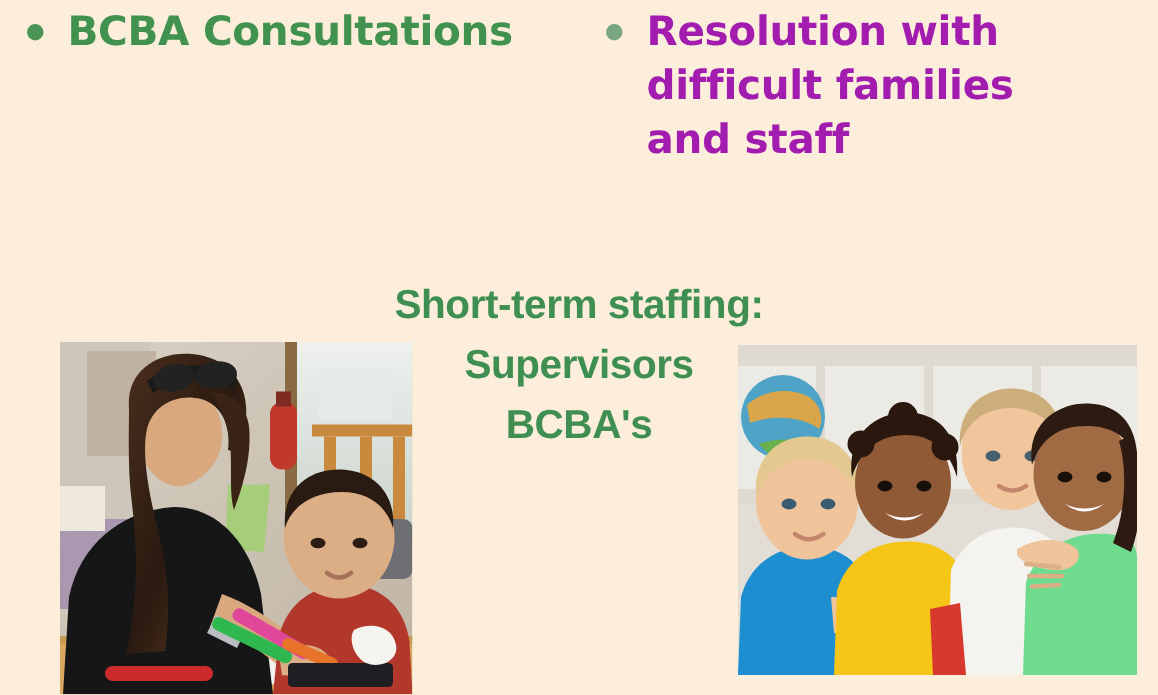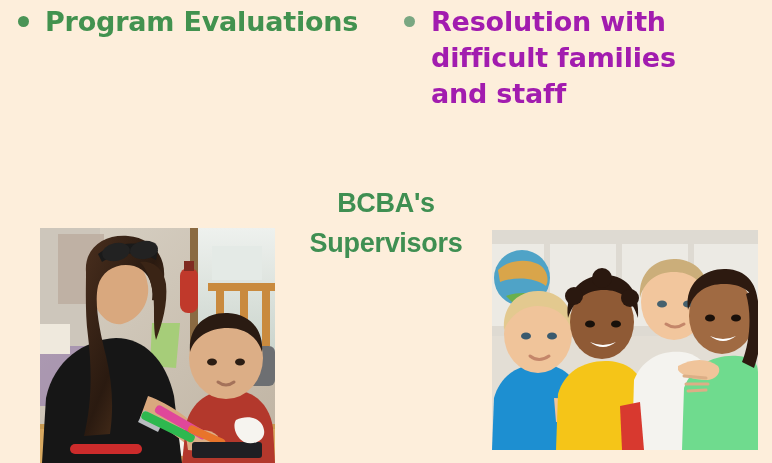--- a/index.html
+++ b/index.html
@@ -54,34 +54,35 @@
   #photo-right{left:492px;top:230px;width:266px;height:220px;}
 </style>
 </head>
 <body>
 
 <div class="stage">
 
   <div class="bullets left">
     <div class="bullet-row">
       <span class="bullet-dot"></span>
-      <span class="bullet-text">Program Evaluations</span>
+      <span class="bullet-text">BCBA Consultations</span>
     </div>
   </div>
 
   <div class="bullets right">
     <div class="bullet-row">
       <span class="bullet-dot"></span>
       <span class="bullet-text">Resolution with difficult families and staff</span>
     </div>
   </div>
 
   <div class="staffing">
+    <span class="line">Short-term staffing:</span>
+    <span class="line">Supervisors</span>
     <span class="line">BCBA's</span>
-    <span class="line">Supervisors</span>
   </div>
 
   <div class="photo" id="photo-left">
     <svg viewBox="0 0 235 235" preserveAspectRatio="xMidYMid slice" role="img">
       <defs>
         <linearGradient id="lbg" x1="0" y1="0" x2="1" y2="1">
           <stop offset="0" stop-color="#d9d2c6"></stop>
           <stop offset="1" stop-color="#bfb3a2"></stop>
         </linearGradient>
         <linearGradient id="lwin" x1="0" y1="0" x2="0" y2="1">

